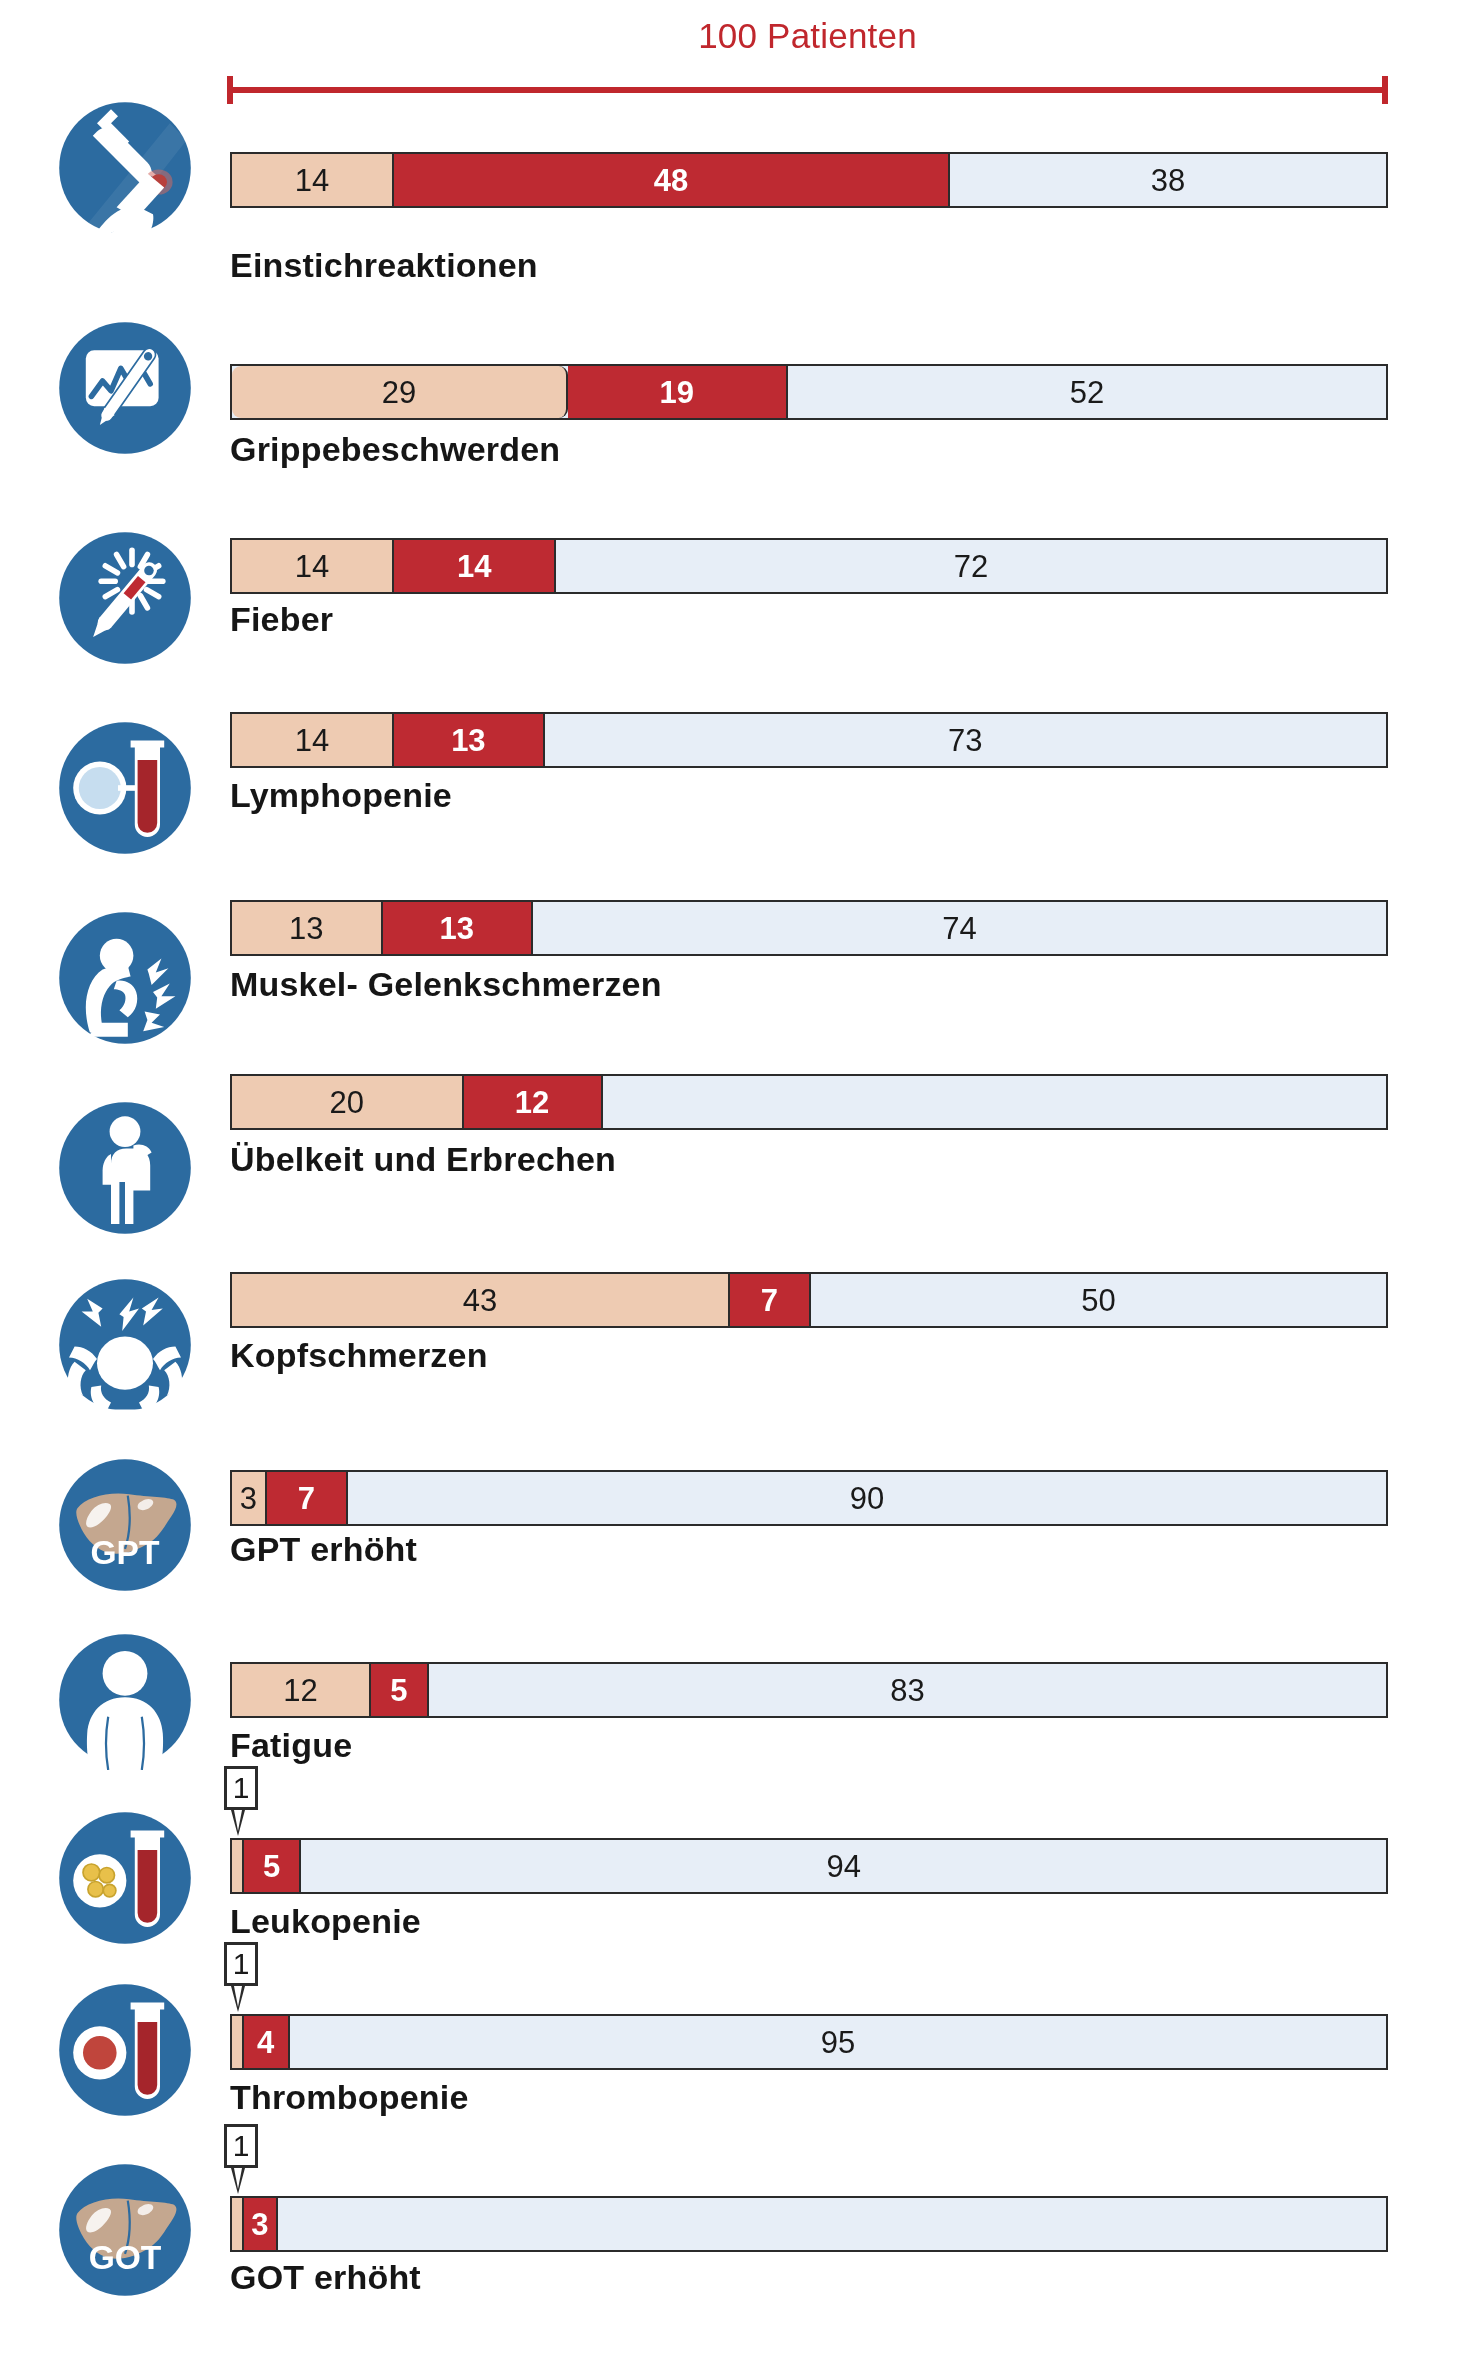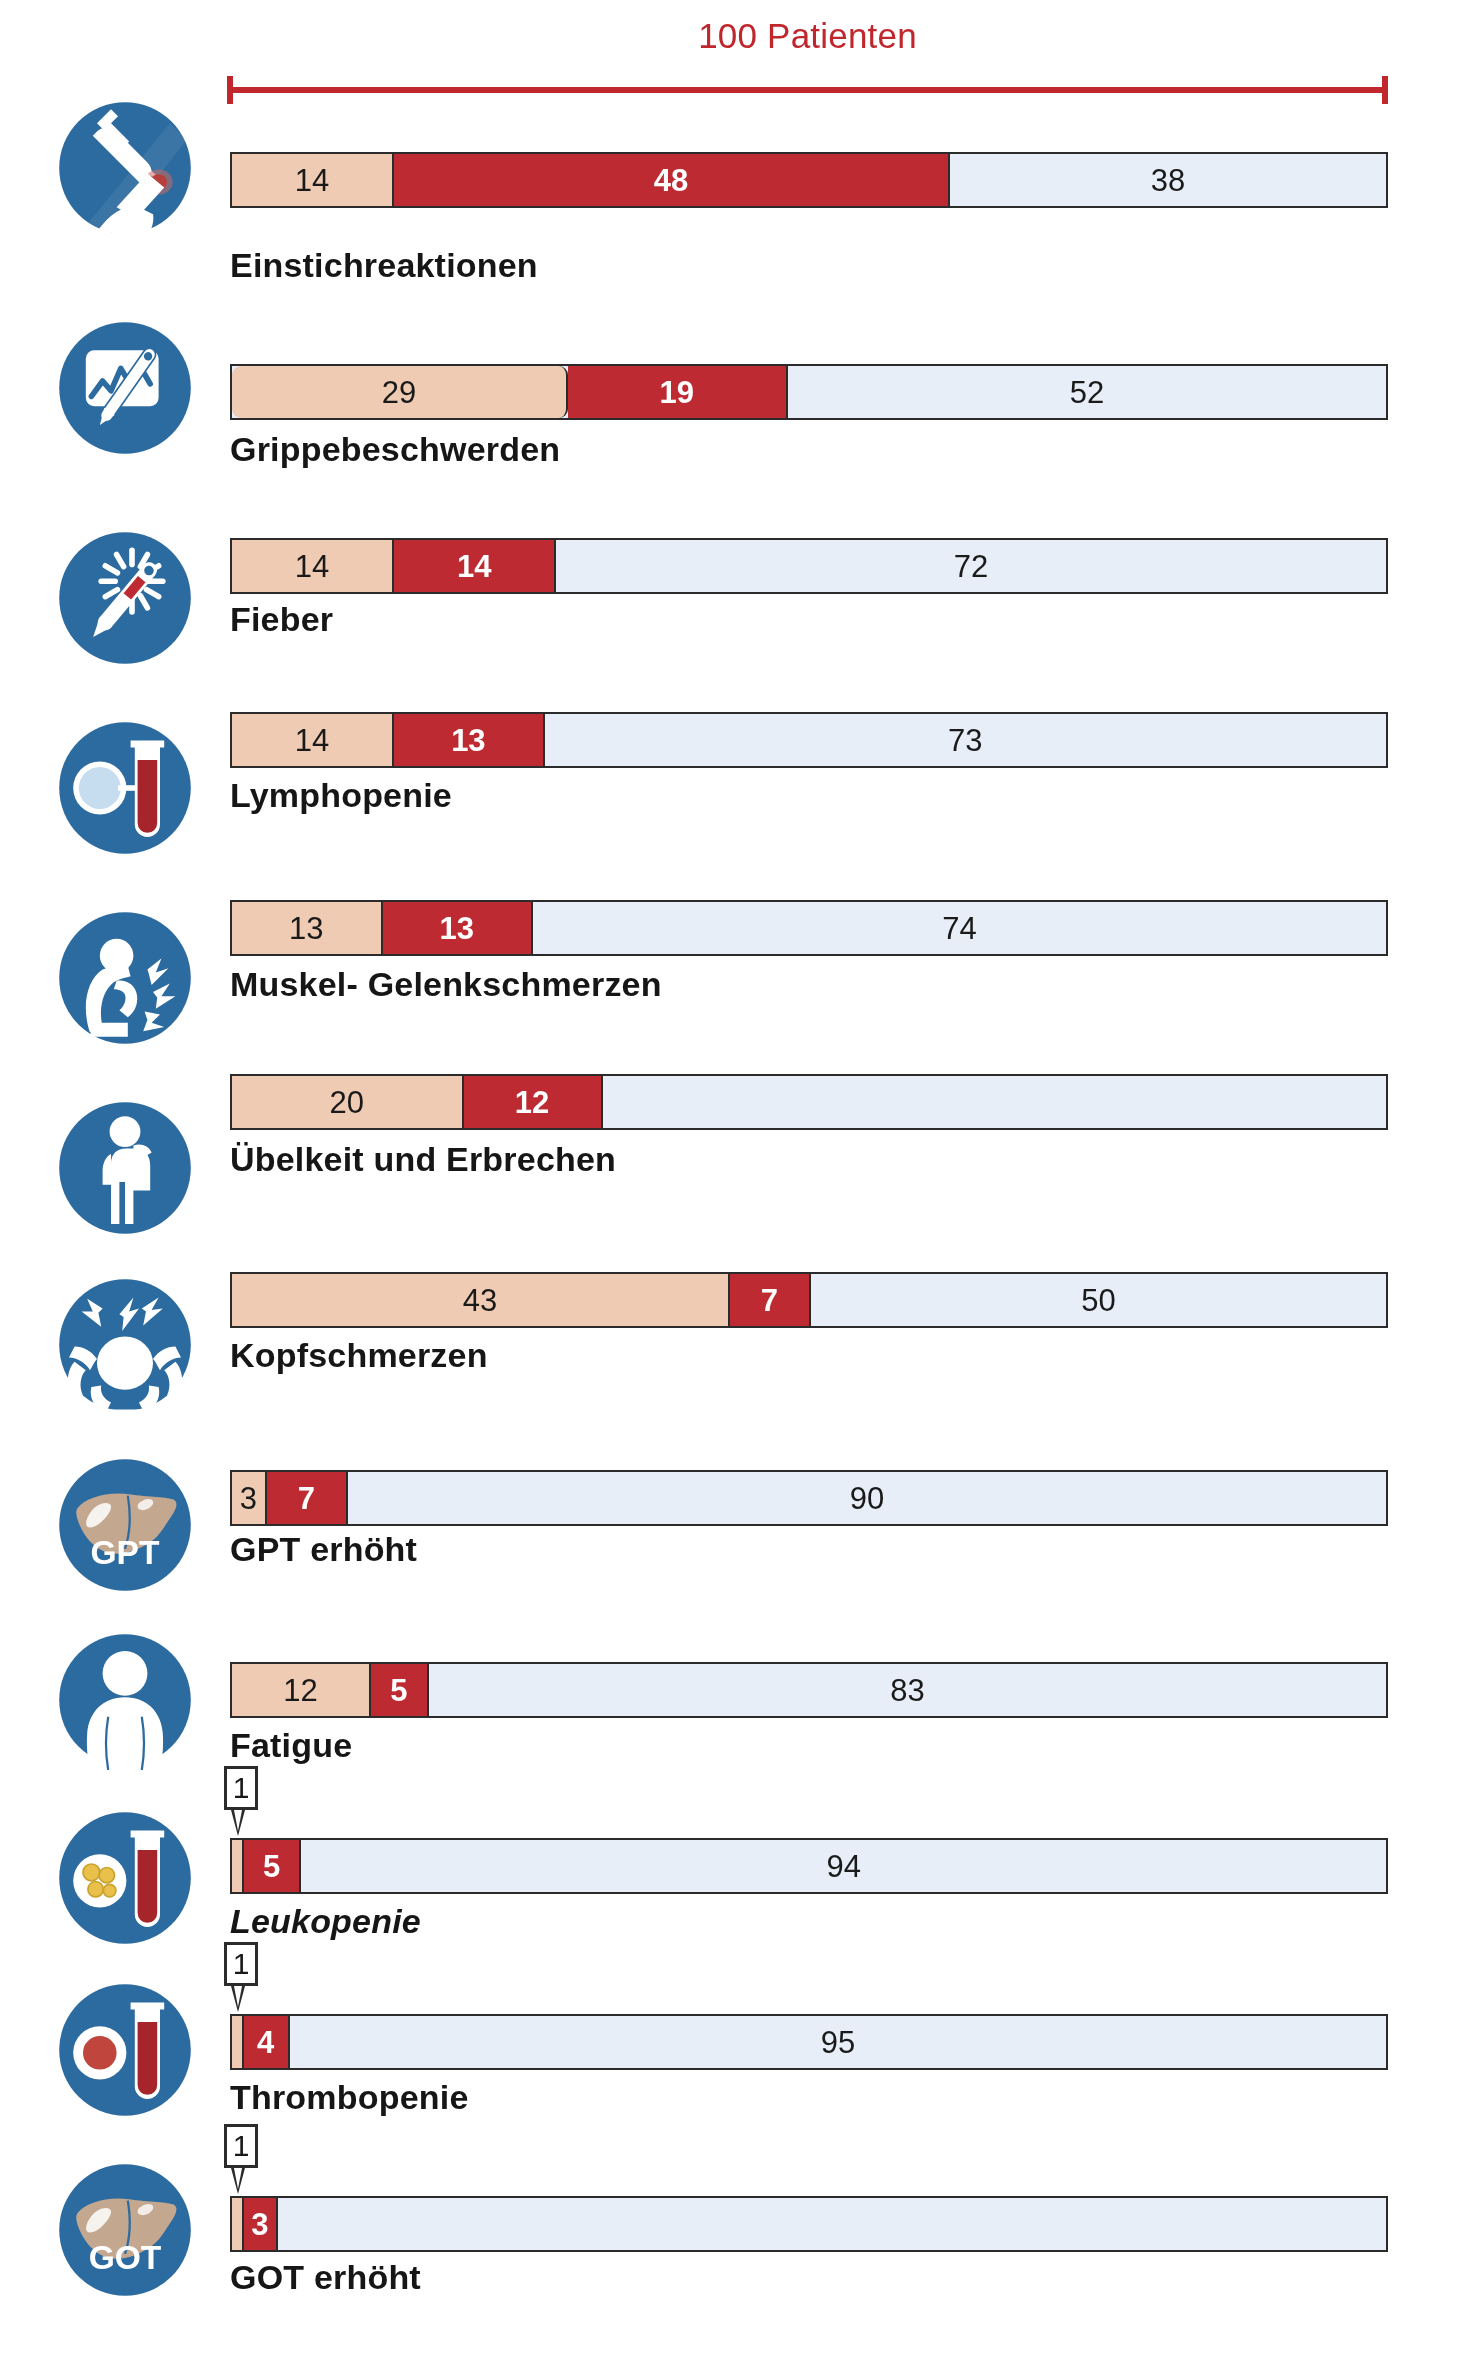--- a/index.html
+++ b/index.html
@@ -382,21 +382,21 @@
         </svg>
       </div>
       <div class="callout" style="left: 224px; top: 1766px; position: absolute;">1<span class="tail"></span></div>
       <div class="bar-area" style="top: 1838px;">
         <div class="bar">
           <div class="seg s1 tiny" style="width: 11.58px;"></div>
           <div class="seg s2" style="width: 57.9px;">5</div>
           <div class="seg s3" style="width: auto; flex: 1 1 auto;">94</div>
         </div>
       </div>
-      <div class="cat-label" style="top: 1902px; font-style: italic;">Leukopenie</div>
+      <div class="cat-label" style="top: 1902px;">Leukopenie</div>
     </div>
     <div class="row" style="top: 0px;">
       <div class="icon-slot" style="top: 1980px;">
         <svg viewBox="0 0 100 100">
           <circle cx="50" cy="50" r="47" fill="#2c6ba0"></circle>
           <circle cx="32" cy="52" r="19" fill="#fff"></circle>
           <circle cx="32" cy="52" r="12" fill="#c0453c"></circle>
           <g>
             <path d="M54 16h24v5h-3v55a9 9 0 0 1-9 9h0a9 9 0 0 1-9-9V21h-3z" fill="#fff"></path>
             <path d="M59 30h14v45a7 7 0 0 1-7 7h0a7 7 0 0 1-7-7z" fill="#a5252b"></path>

